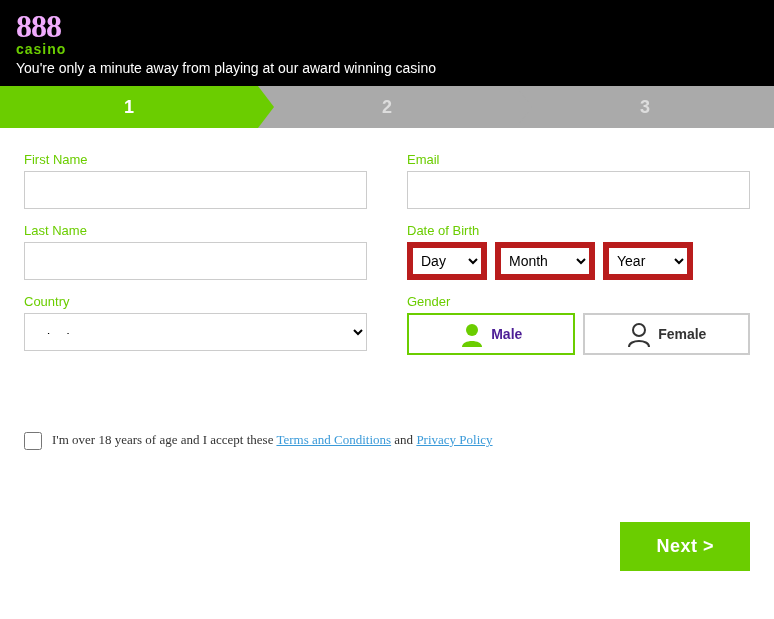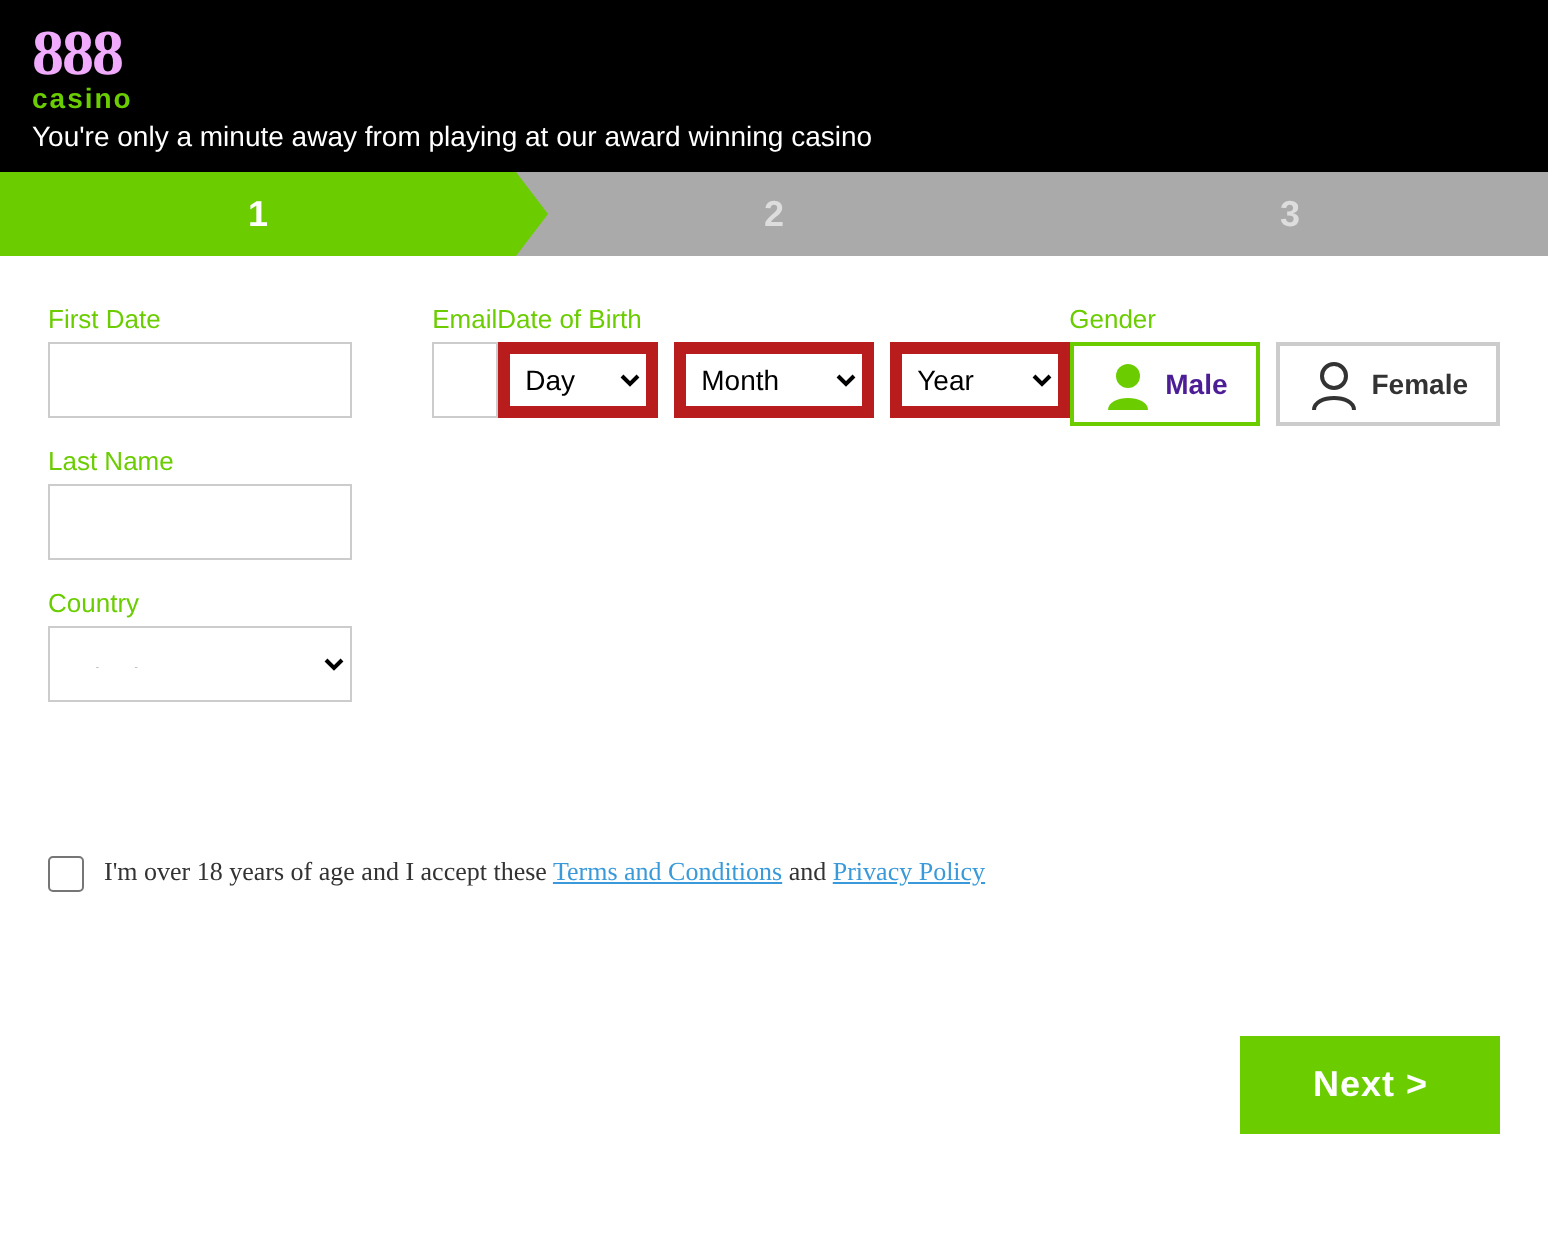--- a/index.html
+++ b/index.html
@@ -95,20 +95,22 @@
     }
     .form-left {
       flex: 1;
       display: flex;
       flex-direction: column;
       gap: 14px;
     }
     .form-right {
       flex: 1;
       display: flex;
+      flex-direction: column;
+      gap: 14px;
     }
     .field-label {
       font-size: 13px;
       color: #6bcd00;
       margin-bottom: 4px;
       display: block;
     }
     .field-group {
       display: flex;
       flex-direction: column;
@@ -248,21 +250,21 @@
   </div>
 </div>
 
 <div class="main">
 
   <div class="form-grid">
 
     <div class="form-left">
 
       <div class="field-group">
-        <label class="field-label">First Date</label>
+        <label class="field-label">First Name</label>
         <input type="text" class="text-input" style="">
       </div>
 
       <div class="field-group">
         <label class="field-label">Last Name</label>
         <input type="text" class="text-input" style="">
       </div>
 
       <div class="field-group">
         <label class="field-label">Country</label>

